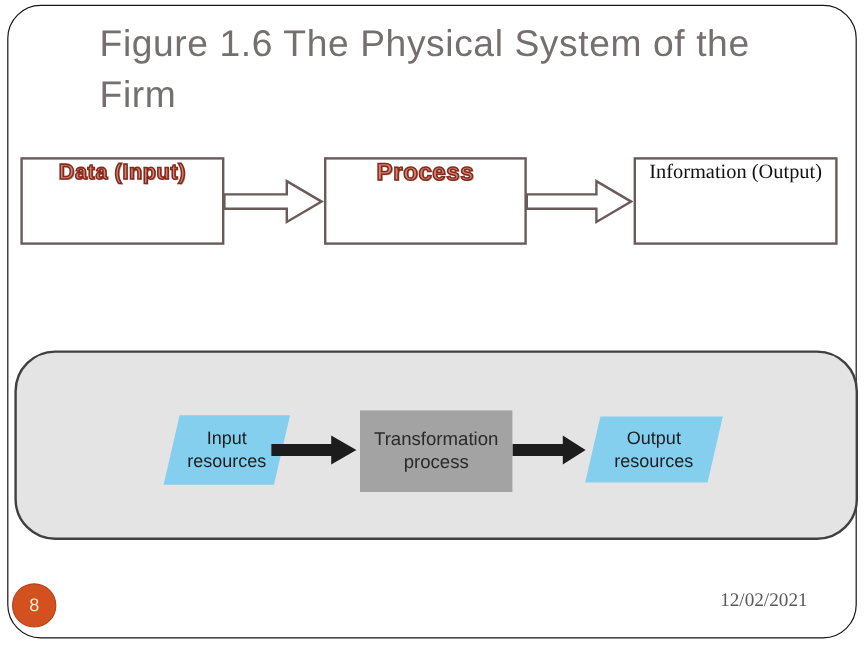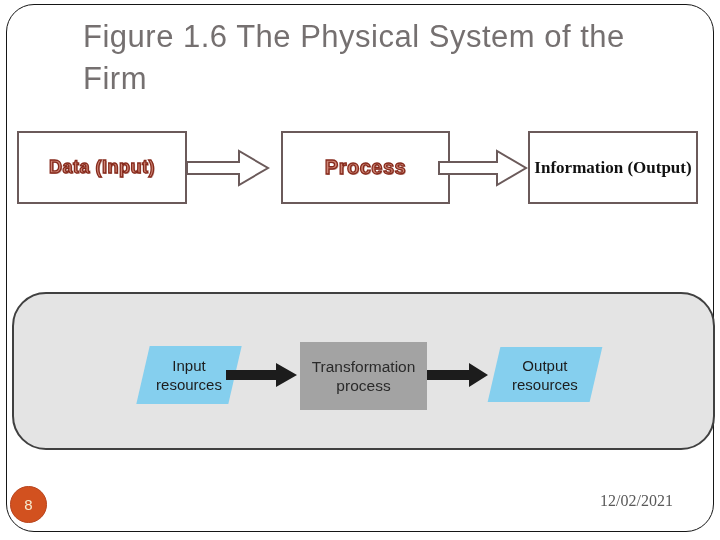--- a/index.html
+++ b/index.html
@@ -8,24 +8,24 @@
 
   .slide-border{position:absolute;left:6px;top:4px;width:706px;height:526px;
     border:1px solid #161616;border-radius:28px;}
 
   .title{position:absolute;left:83px;top:16px;width:580px;margin:0;
     font-size:31px;line-height:42px;font-weight:normal;color:#757070;letter-spacing:.5px;}
 
   
   .fbox{position:absolute;top:131px;height:73px;box-sizing:border-box;
     border:2px solid #6b5a5a;background:#ffffff;
-    display:flex;align-items:center;justify-content:center;}
+    display:flex;justify-content:center;}
   .fbox1{left:17px;width:170px;}
-  .fbox2{left:270px;width:169px;margin-left:11px;}
-  .fbox3{left:528px;width:170px;font-weight:bold;}
+  .fbox2{left:270px;width:169px;}
+  .fbox3{left:528px;width:170px;}
   .wordart{font-weight:bold;font-size:18px;color:#cd8575;letter-spacing:.5px;
     -webkit-text-stroke:1.3px #86291b;text-shadow:1px 1px 0 rgba(122,43,29,.4);}
   .wordart.big{font-size:20px;}
   .serif-label{font-family:"Liberation Serif", serif;font-size:17px;color:#111111;}
 
   .oarrow{position:absolute;top:148px;}
   .oarrow1{left:186px;}
   .oarrow2{left:438px;}
 
   

